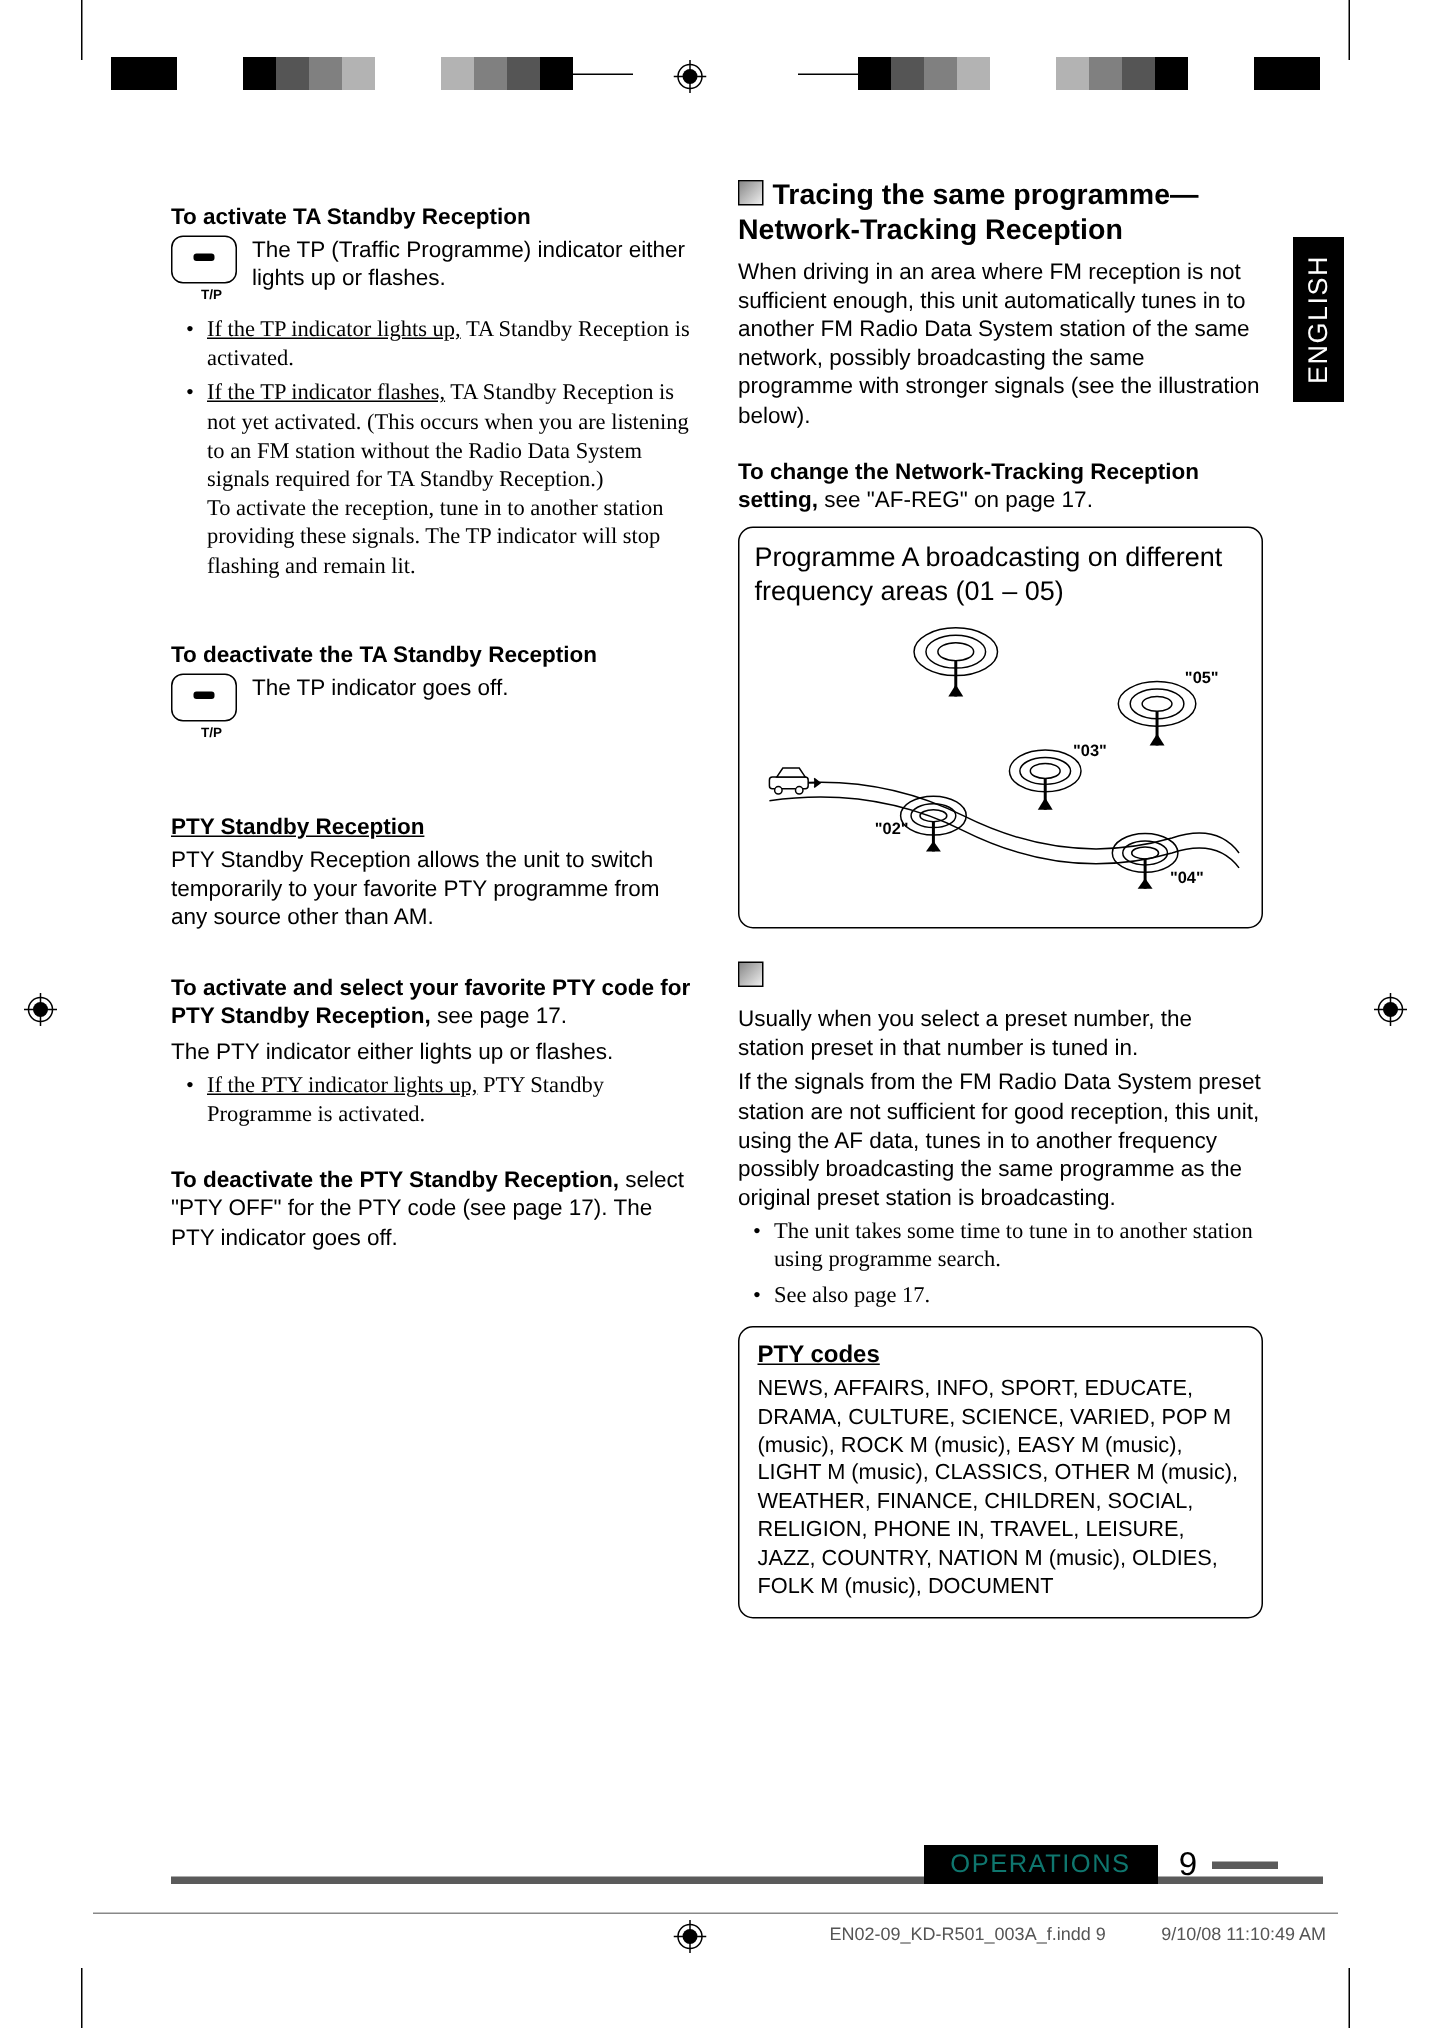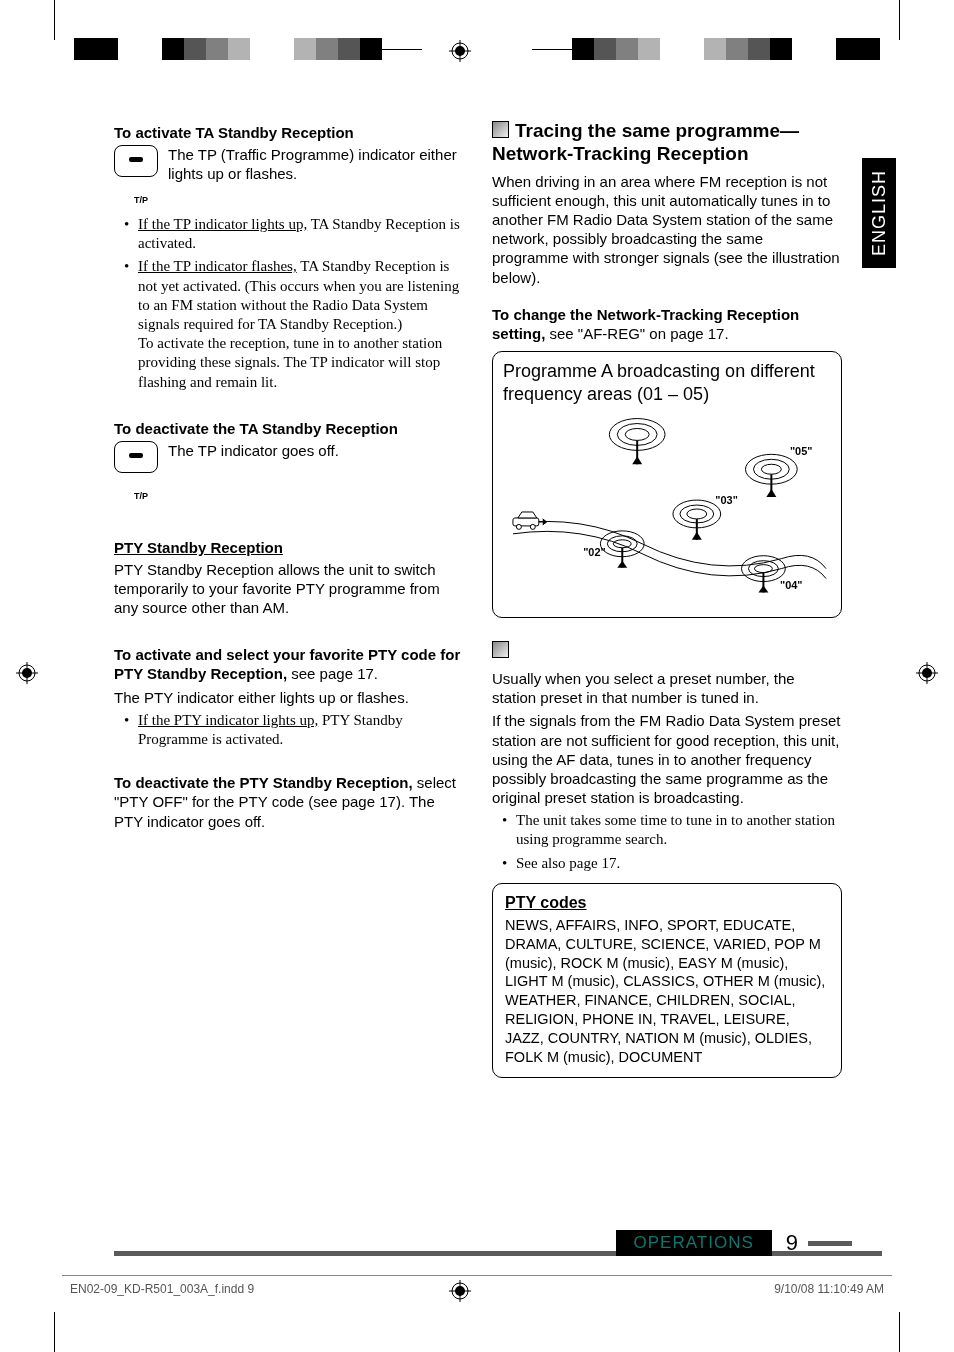--- a/index.html
+++ b/index.html
@@ -58,31 +58,31 @@
     width: 728px;
     display: flex;
     gap: 28px;
   }
   .col { width: 350px; }
   .col p { margin: 0 0 4px 0; line-height: 1.28; }
   .col ul { margin: 2px 0 10px 0; padding-left: 14px; list-style: none; font-family: Liberation Serif, serif; }
   .col ul li { position: relative; padding-left: 10px; margin-bottom: 4px; line-height: 1.28; }
   .col ul li::before { content: "•"; position: absolute; left: -4px; }
 
-  h4 { font-size: 15px; font-weight: bold; margin: 4px 0 4px 0; }
+  h4 { font-size: 15px; font-weight: bold; margin: 16px 0 4px 0; }
   h3 { font-size: 19px; font-weight: bold; margin: 0 0 6px 0; line-height: 1.2; }
   .sq { display:inline-block; width:17px; height:17px; border:1px solid #000; background: linear-gradient(135deg,#888 0%,#eee 100%); vertical-align: -1px; margin-right: 6px; }
   .u { text-decoration: underline; }
 
   .tp-btn {
     display: inline-block; width: 44px; height: 32px; border:1px solid #000;
     border-radius: 8px; position: relative; vertical-align: top; margin-right: 10px;
   }
   .tp-btn::before { content:""; position:absolute; width:14px; height:5px; background:#000; border-radius:2px; top:11px; left:14px; }
-  .tp-label { font-size:9px; font-weight:bold; margin-top:18px; }
+  .tp-label { font-size:9px; font-weight:bold; margin-top:2px; }
   .tp-wrap { display:flex; align-items:flex-start; margin-bottom:10px; }
   .tp-icon-col { width:54px; text-align:center; }
 
   .side-tab {
     position: absolute; right: 58px; top: 158px;
     background:#000; color:#fff; width:34px; height:110px;
     display:flex; align-items:center; justify-content:center;
     writing-mode: vertical-rl; transform: rotate(180deg);
     font-size:18px; letter-spacing:1px;
   }
@@ -97,21 +97,21 @@
   .codes-box p { font-size: 14.5px; line-height:1.3; margin:0; }
 
   
   .footer { position:absolute; bottom: 96px; left:114px; right:72px; }
   .footer .thick { height:5px; background:#5a5a5a; }
   .footer .ops-wrap { position:absolute; right:30px; bottom:-2px; display:flex; align-items:center; height: 30px;}
   .ops-box { background:#000; color:#0f766e; padding:3px 18px; font-size:17px; letter-spacing:1px; }
   .page-num { font-size:22px; margin-left:14px; }
   .footer .tail { width:44px; height:5px; background:#5a5a5a; margin-left:10px; }
 
-  .meta-line { position:absolute; left:62px; right:62px; bottom:56px; border-top:1px solid #888; padding:6px 8px 0 8px; font-size:12px; color:#555; display:flex; justify-content:space-between; }
+  .meta-line { position:absolute; left:62px; right:62px; bottom:56px; border-top:1px solid #888; padding:6px 8px 0 8px; font-size:12px; color:#555; display:flex; justify-content:flex-end;gap:37px; }
 
   .sect-gap { height: 14px; }
   .lg-gap { height: 24px; }
 </style>
 </head>
 <body>
 <div class="page">
 
 <div class="crop-v tl"></div>
     <div class="crop-v tr"></div>

